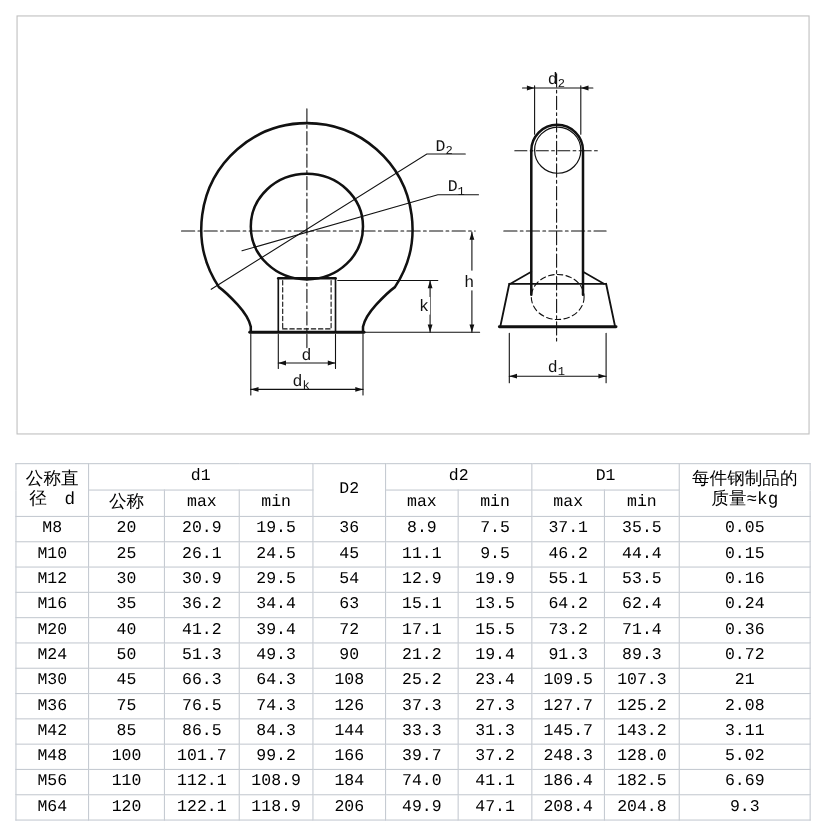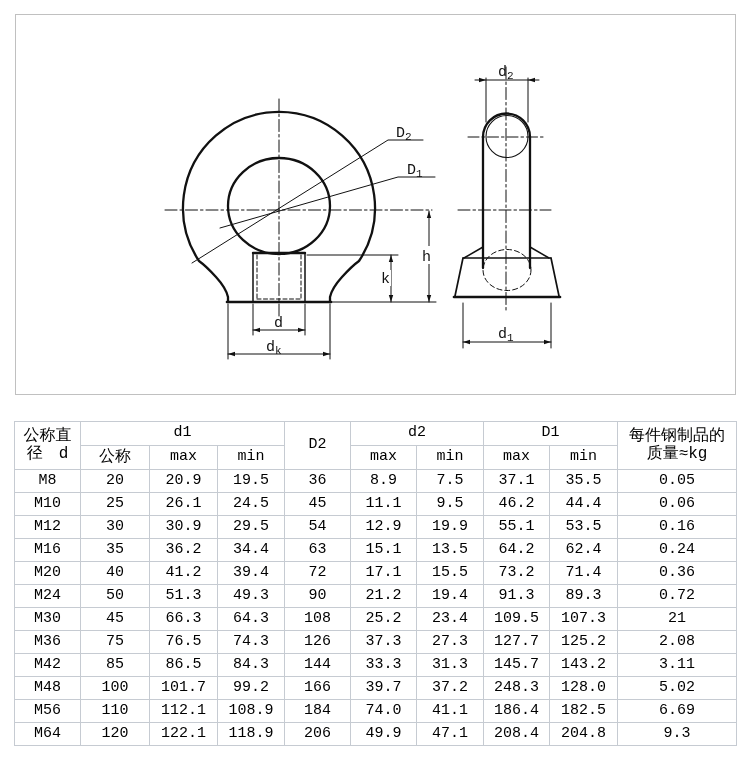--- a/index.html
+++ b/index.html
@@ -170,21 +170,21 @@
       <tr>
         <td>M10</td>
         <td>25</td>
         <td>26.1</td>
         <td>24.5</td>
         <td>45</td>
         <td>11.1</td>
         <td>9.5</td>
         <td>46.2</td>
         <td>44.4</td>
-        <td>0.06</td>
+        <td>0.15</td>
       </tr>
       <tr>
         <td>M12</td>
         <td>30</td>
         <td>30.9</td>
         <td>29.5</td>
         <td>54</td>
         <td>12.9</td>
         <td>19.9</td>
         <td>55.1</td>

